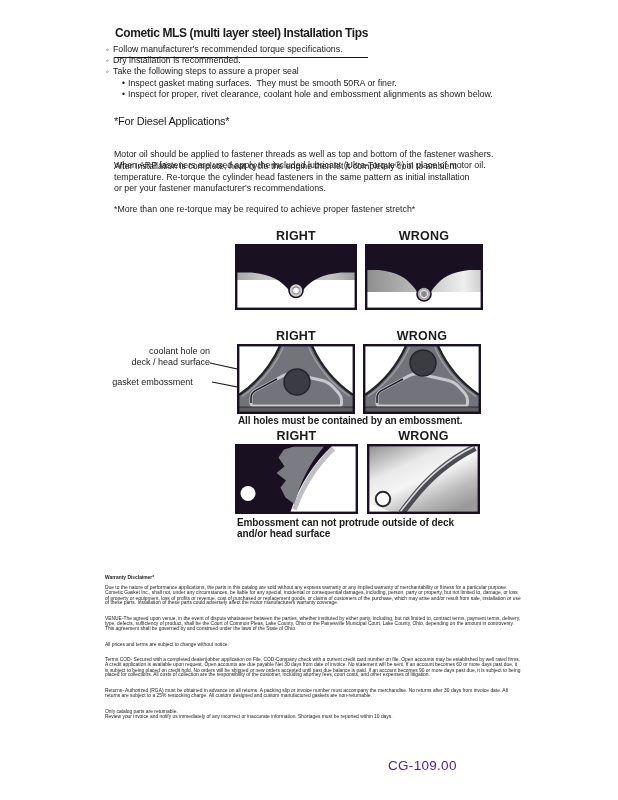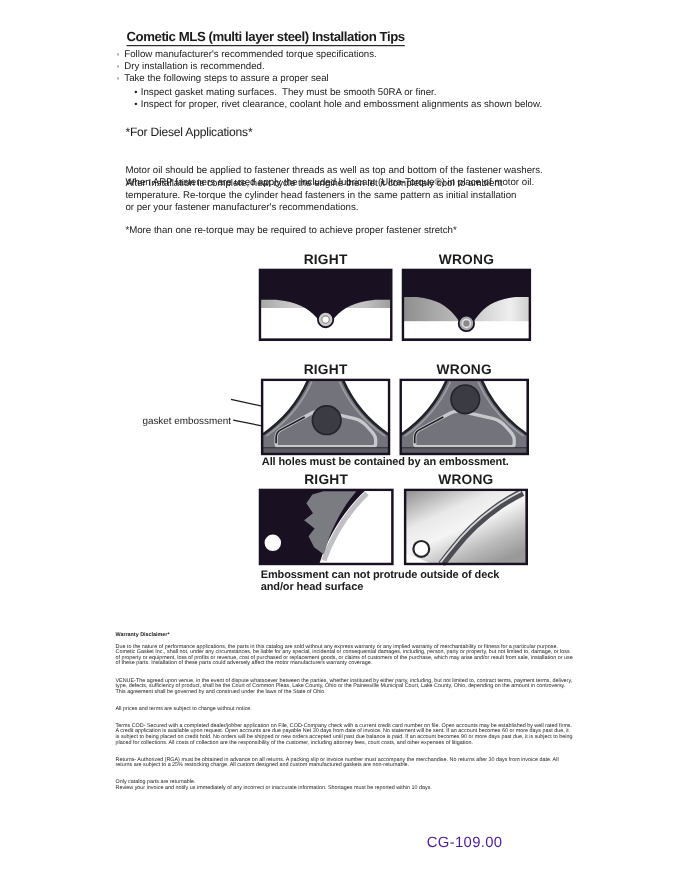--- a/index.html
+++ b/index.html
@@ -1,21 +1,21 @@
 <!DOCTYPE html>
 <html><head>
 <meta charset="utf-8">
 <style>
   * { margin:0; padding:0; box-sizing:border-box; }
   html,body { background:#ffffff; }
   body { width:618px; height:800px; font-family:"Liberation Sans", sans-serif; color:#1b1b1b; }
   .page { position:relative; width:618px; height:800px; background:#ffffff; overflow:hidden; }
 
   .title { position:absolute; left:115px; top:26px; font-size:12px; font-weight:bold;
-           letter-spacing:-0.4px; border-bottom:1.6px solid #141414; padding-bottom:1px; white-space:pre; }
+           letter-spacing:-0.4px; border-bottom:1.6px solid #141414; padding-bottom:17px; white-space:pre; }
 
   .tips { position:absolute; left:106px; top:44px; font-size:8.8px; line-height:11.2px; }
   .tip-row { display:flex; align-items:baseline; white-space:pre-wrap; }
   .tip-row .marker { width:7px; font-size:7.5px; color:#1b1b1b; }
   .tip-row.sub { margin-left:16px; }
   .tip-row.sub .marker { width:6px; font-size:8.5px; }
 
   .h2 { position:absolute; left:114px; top:115px; font-size:11px; font-weight:normal; letter-spacing:-0.2px; }
   .para { position:absolute; left:114px; font-size:8.8px; line-height:11.2px; white-space:pre-line; }
   .p1 { top:149px; } .p2 { top:161px; } .note { top:204px; }
@@ -27,21 +27,21 @@
   .fig1 { left:235px; top:230px; }
   .fig2 { left:237px; top:330px; }
   .fig3 { left:235px; top:430px; }
   .caption { position:absolute; font-size:10px; font-weight:bold; letter-spacing:-0.1px; line-height:11px; white-space:pre-line; }
   .cap1 { left:237px; top:312px; }
   .cap2 { left:238px; top:415px; }
   .cap3 { left:237px; top:517px; }
 
   .annot { position:absolute; left:95px; width:115px; text-align:right; font-size:9px; line-height:10.8px; white-space:pre-line; }
   .annot-coolant { top:346px; }
-  .annot-gasket  { top:377px; }
+  .annot-gasket  { top:377px;text-align:center; }
   .leader-svg { position:absolute; left:206px; top:355px; }
 
   .disclaimer { position:absolute; left:105px; top:575px; width:420px; height:175px; }
   .disclaimer-inner { width:850px; transform:scale(0.49); transform-origin:0 0;
                       font-size:10px; line-height:10.5px; color:#222; }
   .disclaimer-inner h3 { font-size:10px; font-weight:bold; margin:0 0 10px 0; }
   .disclaimer-inner p { margin:0 0 21px 0; white-space:pre-line; }
 
   .page-number { position:absolute; left:388px; top:758px; font-size:13.5px; letter-spacing:0.3px; color:#4c1d95; }
 
@@ -104,20 +104,22 @@
         <rect x="0" y="0" width="118" height="66" fill="#ffffff"></rect>
         <rect x="2" y="25" width="114" height="23" fill="url(#gdeckW)"></rect>
         <path d="M2,2 H116 V26 H104 C86,28 77,33.5 69,43.5 C64,49.8 62,56.2 59,56.2 C56,56.2 54,49.8 49,43.5 C41,33.5 32,28 14,26 H2 Z" fill="#191022"></path>
         <circle cx="59" cy="50" r="7" fill="#a9a9a9" stroke="#191022" stroke-width="1.6"></circle>
         <circle cx="59" cy="50" r="3.6" fill="#8a8a8a" stroke="#e3e3e3" stroke-width="1.4"></circle>
         <rect x="1.2" y="1.2" width="115.6" height="63.6" fill="none" stroke="#191022" stroke-width="2.4"></rect>
       </svg>
     </div>
   </div>
 
+  <div class="annot annot-coolant">coolant hole on
+deck / head surface</div>
   <div class="annot annot-gasket">gasket embossment</div>
   <svg class="leader-svg" width="95" height="42" viewBox="0 0 95 42">
     <line x1="4" y1="8" x2="90" y2="27" stroke="#1b1b1b" stroke-width="1.1"></line>
     <line x1="6" y1="27" x2="57" y2="37" stroke="#1b1b1b" stroke-width="1.1"></line>
   </svg>
 
   <div class="fig fig2">
     <div class="fig-labels">
       <span style="width:118px">RIGHT</span>
       <span style="width:118px">WRONG</span>

